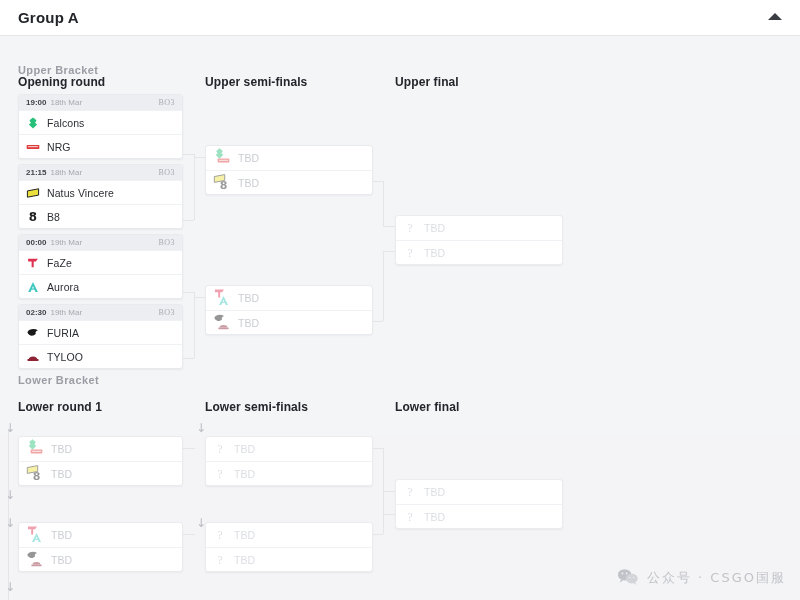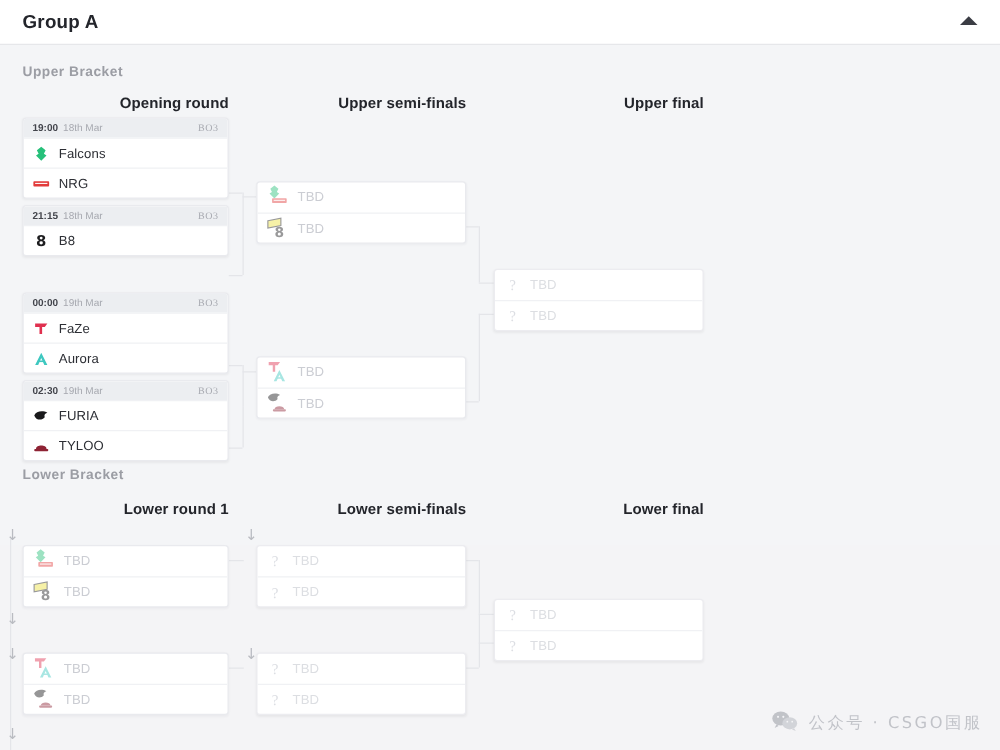--- a/index.html
+++ b/index.html
@@ -36,21 +36,21 @@
 
   .bracket-label {
     position: absolute;
     font-size: 11px; font-weight: bold; color: #9b9da4;
     letter-spacing: .4px;
   }
   .round-title {
     position: absolute;
     font-size: 12px; font-weight: bold; color: #23252b;
     letter-spacing: .1px;
-    text-align: right;
+    text-align: left;
   }
 
   
   .match {
     position: absolute;
     background: #ffffff;
     border: 1px solid #e9eaee;
     border-radius: 3px;
     box-shadow: 0 1px 2px rgba(30,32,40,.06);
     overflow: hidden;
@@ -127,21 +127,21 @@
 
 <div class="page">
 
   <div class="group-header">
     <div class="group-title">Group A</div>
     <div class="chevron-up"></div>
   </div>
 
   <div class="bracket-body">
 
-    <div class="bracket-label" style="left:18px; top:16px;">Upper Bracket</div>
+    <div class="bracket-label" style="left:18px; top:28px;">Upper Bracket</div>
     <div class="bracket-label" style="left:18px; top:338px;">Lower Bracket</div>
 
     <div class="round-title" style="left:18px; top:39px; width:165px;">Opening round</div>
     <div class="round-title" style="left:205px; top:39px; width:168px;">Upper semi-finals</div>
     <div class="round-title" style="left:395px; top:39px; width:168px;">Upper final</div>
 
     <div class="round-title" style="left:18px; top:364px; width:165px;">Lower round 1</div>
     <div class="round-title" style="left:395px; top:364px; width:168px;">Lower final</div>
     <div class="round-title" style="left:205px; top:364px; width:168px;">Lower semi-finals</div>
 
@@ -206,20 +206,28 @@
         </span>
         <span class="team-name">NRG</span>
       </div>
     </div>
 
     <div class="match" style="left:18px; top:128px; width:165px;">
       <div class="match-meta">
         <span class="meta-time">21:15</span>
         <span class="meta-date">18th Mar</span>
         <span class="meta-bo">BO3</span>
+      </div>
+      <div class="team-row">
+        <span class="logo">
+          <svg viewBox="0 0 20 20">
+              <path d="M2 7 L18 4 L18 13 L2 16 Z" fill="#ece13c" stroke="#1d1d1f" stroke-width="1.4"></path>
+            </svg>
+        </span>
+        <span class="team-name">Natus Vincere</span>
       </div>
       <div class="team-row">
         <span class="logo">
           <svg viewBox="0 0 20 20">
               <text x="10" y="16" font-size="17" font-family="DejaVu Sans" font-weight="bold" fill="#1d1d1f" text-anchor="middle">8</text>
             </svg>
         </span>
         <span class="team-name">B8</span>
       </div>
     </div>

